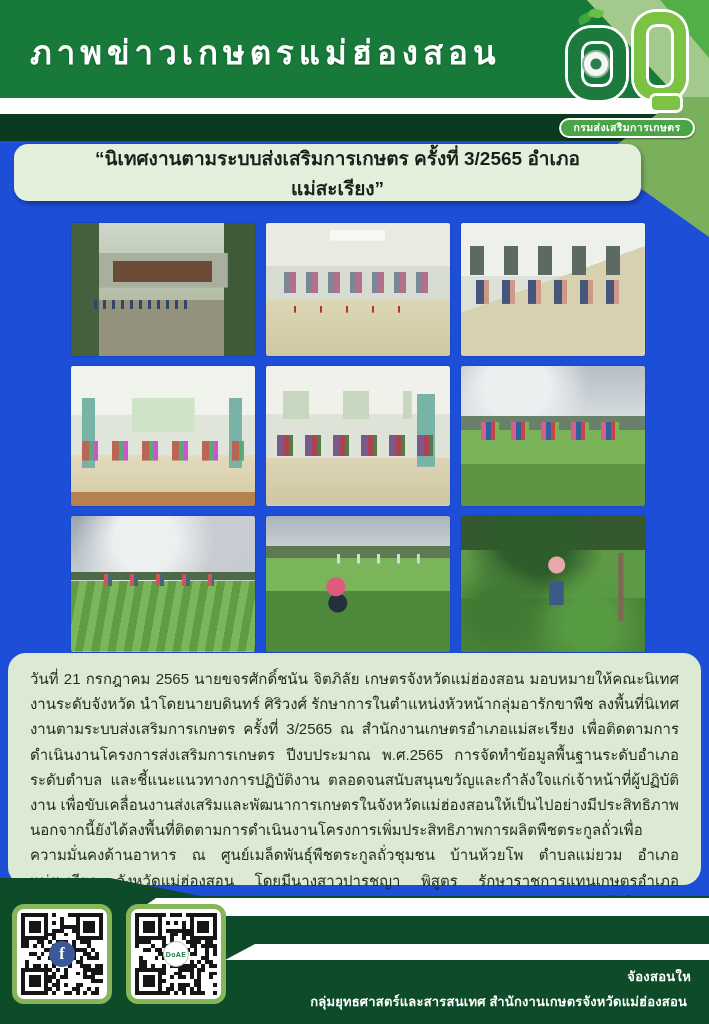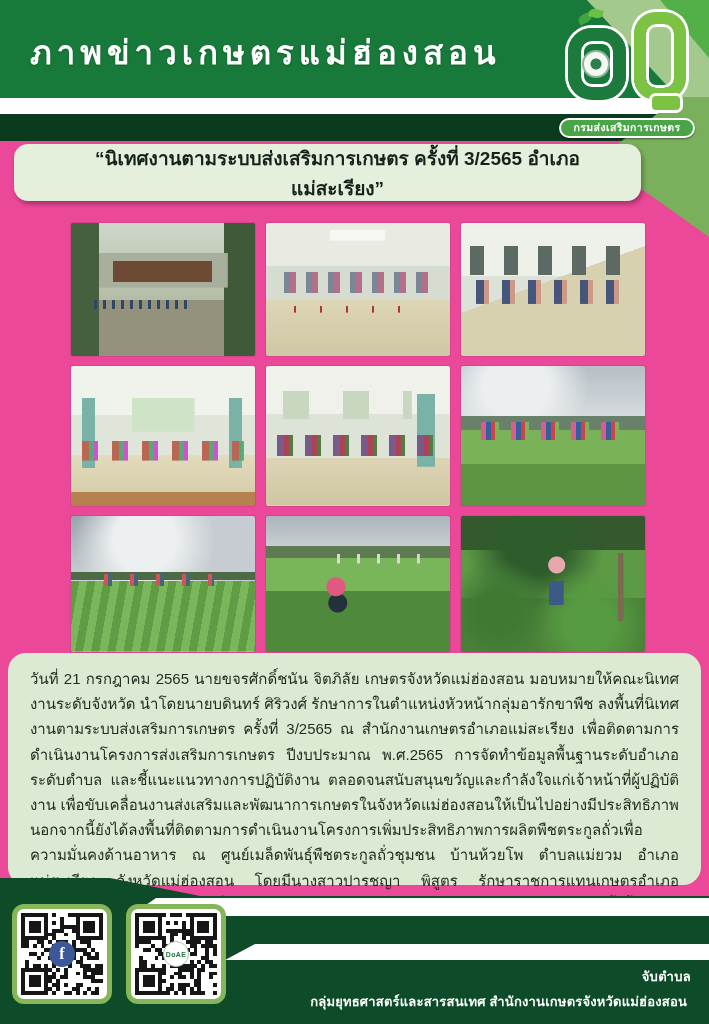--- a/index.html
+++ b/index.html
@@ -1,17 +1,17 @@
 <!DOCTYPE html>
 <html lang="th"><head>
 <meta charset="utf-8">
 <style>
   html,body{margin:0;padding:0;background:#f2f2f2;}
   *{box-sizing:border-box;}
-  #page{position:relative;width:709px;height:1024px;margin:0 auto;background:#ec4899;overflow:hidden;
+  #page{position:relative;width:709px;height:1024px;margin:0 auto;background:#1d4ed8;overflow:hidden;
         font-family:"Liberation Sans","DejaVu Sans",sans-serif;}
 
   
   .hdr-band{position:absolute;left:0;top:0;width:709px;height:98px;background:#17793a;z-index:0;}
   .hdr-title{position:absolute;left:30px;top:26px;width:540px;color:#fff;font-size:33px;font-weight:700;
              letter-spacing:5px;z-index:2;text-shadow:0 1px 2px rgba(0,0,0,.25);white-space:nowrap;}
   .stripe-white{position:absolute;left:0;top:98px;width:709px;height:16px;background:#ffffff;z-index:0;}
   .stripe-dark{position:absolute;left:0;top:114px;width:709px;height:27px;background:#0a3b1e;z-index:0;}
 
   .corner-light{position:absolute;left:560px;top:0;width:149px;height:97px;background:#a3ca8c;
@@ -1090,18 +1090,18 @@
           <i class="d"></i>
           <i class="d"></i>
           <i></i>
           <i></i>
           <i class="d"></i>
         </div>
       <div class="qr-center qr-doae">DoAE</div>
     </div>
 
     <div class="credits">
-      <p class="credit1">จับตำบล</p>
+      <p class="credit1">จัองสอนให</p>
       <p class="credit2">กลุ่มยุทธศาสตร์และสารสนเทศ สำนักงานเกษตรจังหวัดแม่ฮ่องสอน</p>
     </div>
   </div>
 
 </div>
 
 </body></html>

